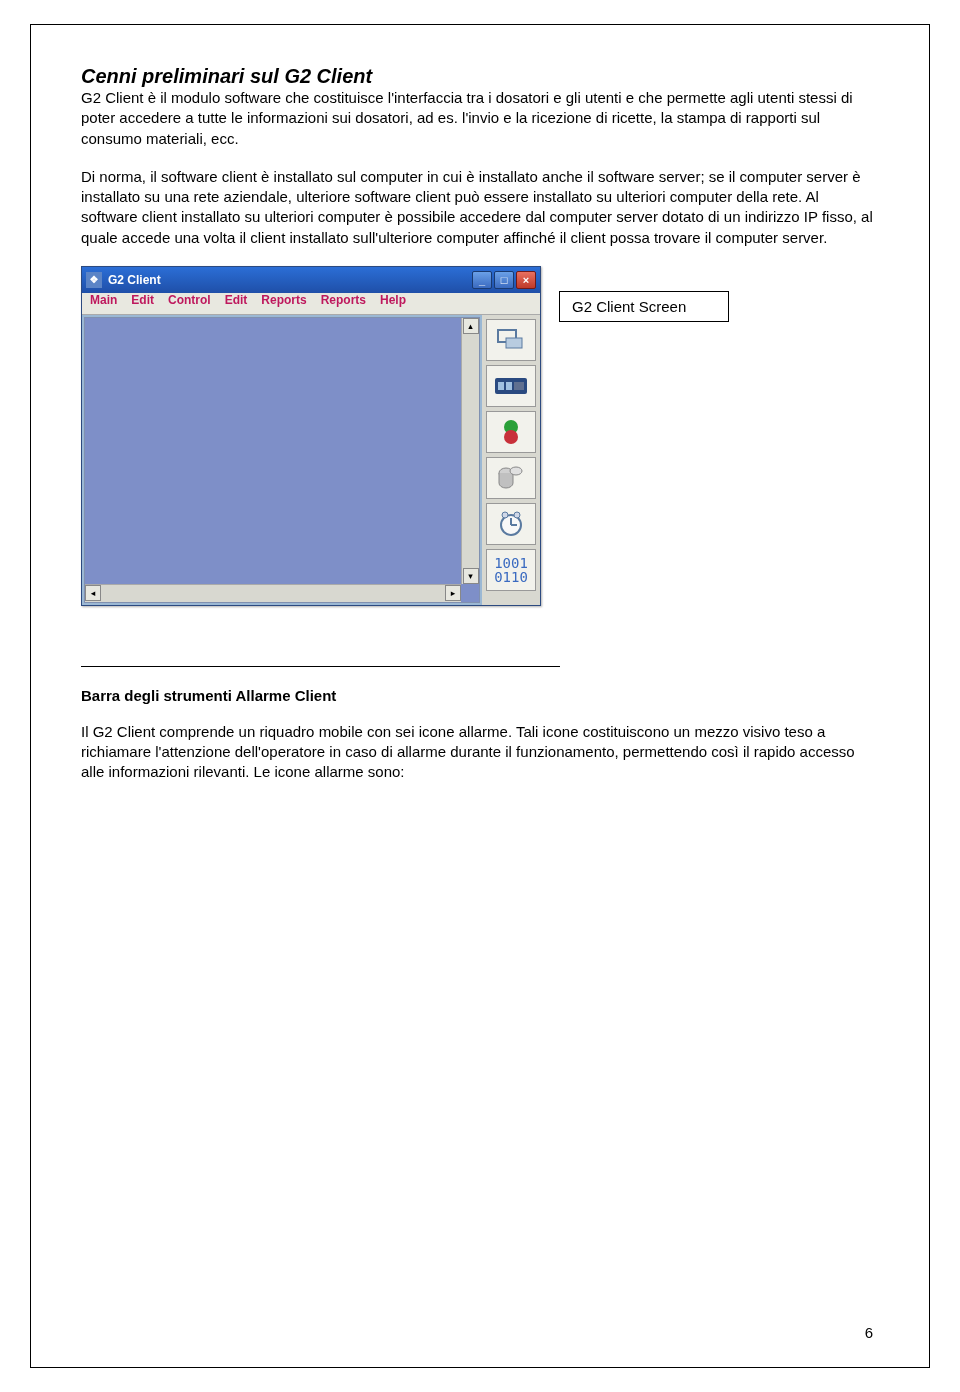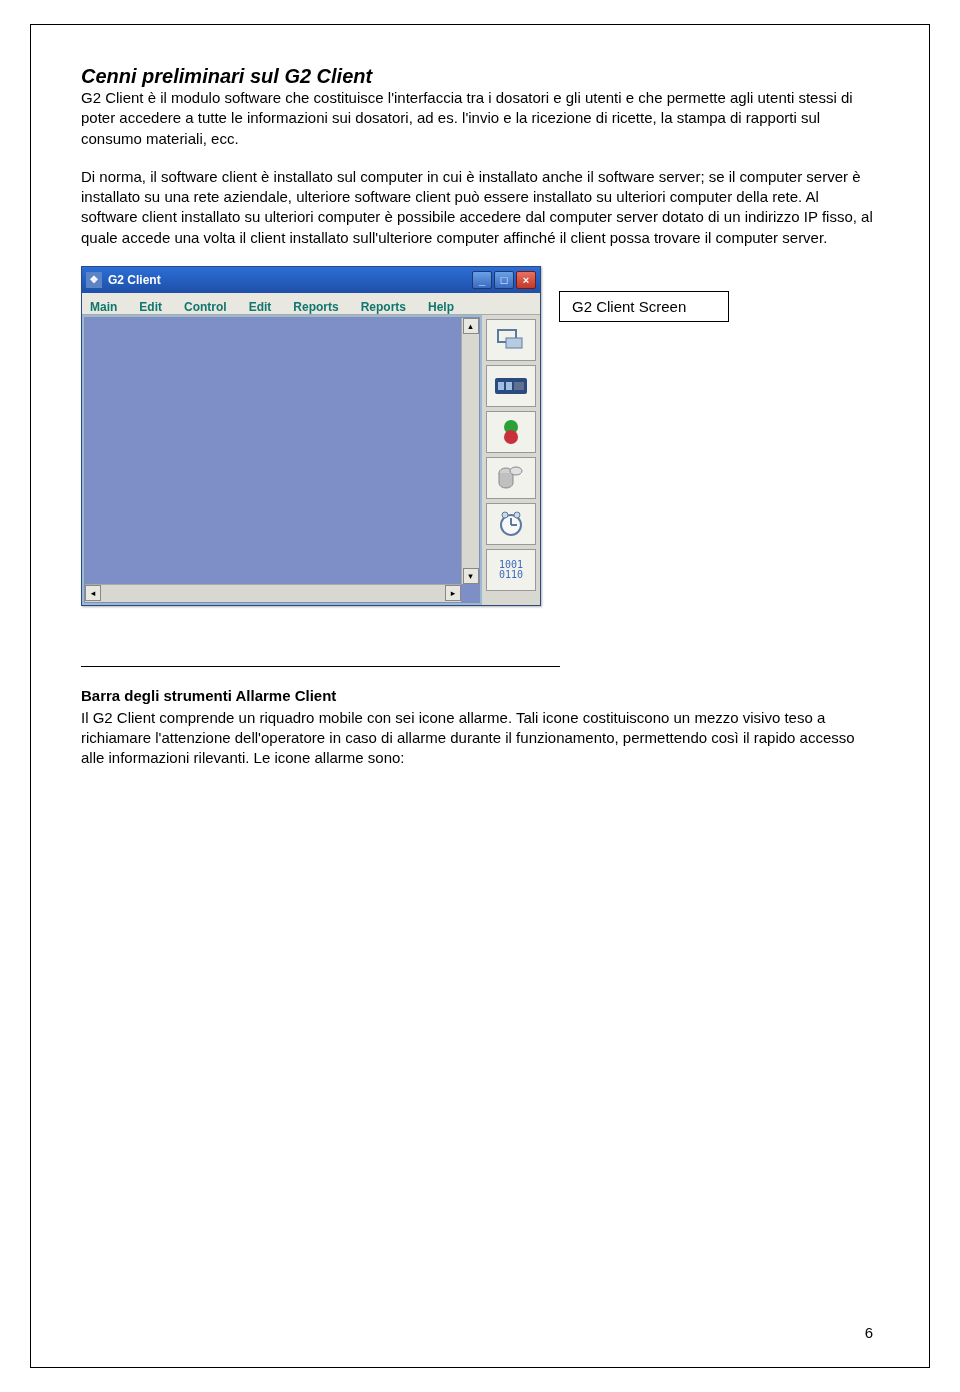--- a/index.html
+++ b/index.html
@@ -64,26 +64,26 @@
     color: #fff;
     font-size: 11px;
     display: flex; align-items: center; justify-content: center;
     cursor: default;
   }
   .winbtn.close { background: linear-gradient(#e87060,#c03a2a); border-color:#701a1a; }
   .menubar {
     background: #e8e8e0;
     height: 22px;
     display: flex;
-    align-items: flex-end;
-    gap: 22px;
+    align-items: flex-start;
+    gap: 14px;
     padding: 0 8px;
     font-size: 12px;
     font-weight: bold;
-    color: #0f766e;
+    color: #be185d;
     border-bottom: 1px solid #aaa;
   }
   .menubar span { cursor: default; }
   .client-body {
     display: flex;
     height: 290px;
   }
   .mdi-area {
     flex: 1;
     position: relative;
@@ -110,29 +110,29 @@
     padding: 4px;
     display: flex; flex-direction: column; gap: 4px;
   }
   .tool-btn {
     height: 42px;
     background: #f2f2ec;
     border: 1px solid #999;
     display: flex; align-items: center; justify-content: center;
     cursor: default;
   }
-  .dig-txt { font-family: monospace; font-size:10px; color:#3a6ac0; line-height:1; text-align:right; }
+  .dig-txt { font-family: monospace; font-size:14px; color:#3a6ac0; line-height:1; text-align:right; }
   .caption-box {
     border: 1px solid #000;
     padding: 6px 12px;
     font-size: 15px;
     margin-top: 25px;
     width: 170px;
   }
-  .subhead { font-weight: bold; margin-top: 20px; margin-bottom: 4px; }
+  .subhead { font-weight: bold; margin-top: 20px; margin-bottom: 18px; }
   .hr { border: none; border-top: 1px solid #000; margin-bottom: 10px; width: 60%; }
   .pagenum {
     position: absolute;
     right: 56px;
     bottom: 26px;
     font-size: 15px;
   }
 </style>
 </head>
 <body>

